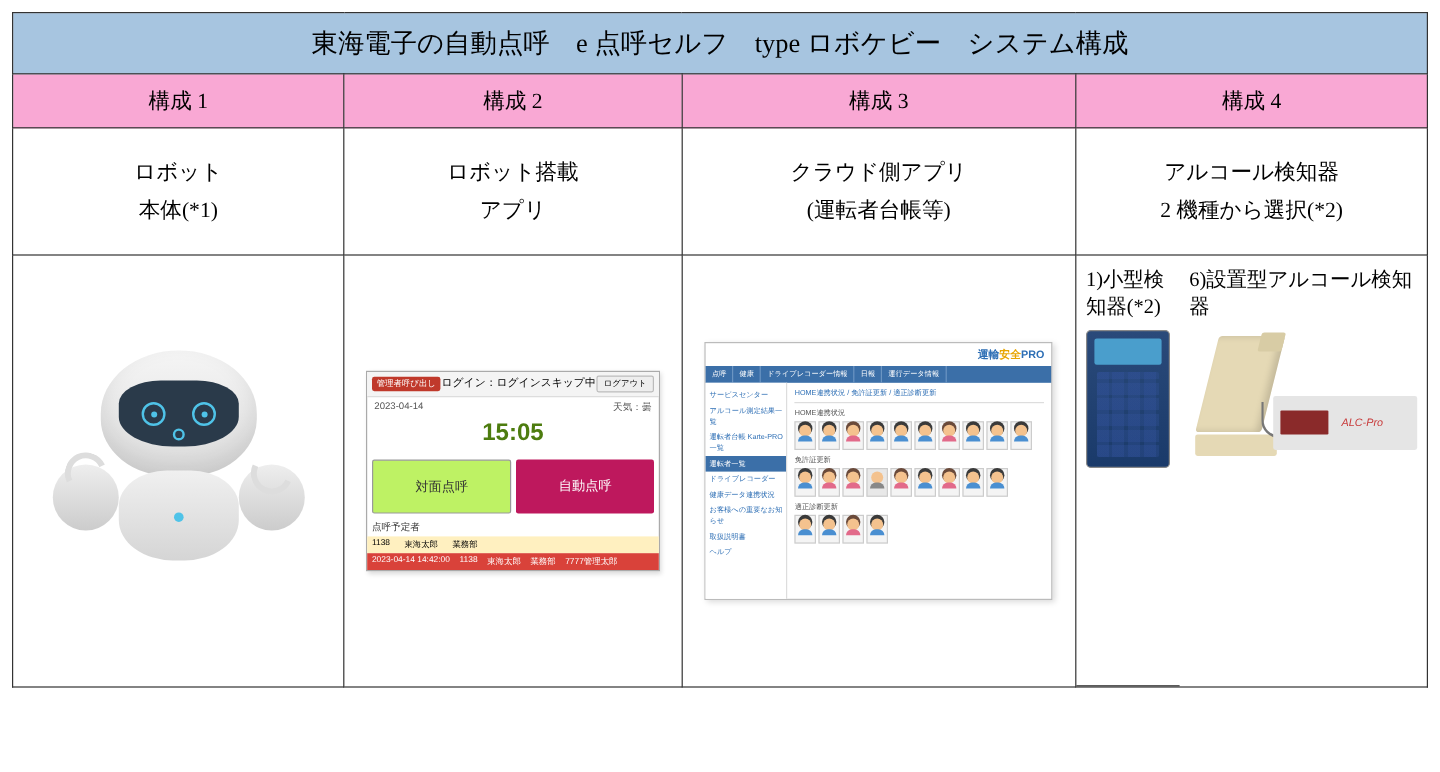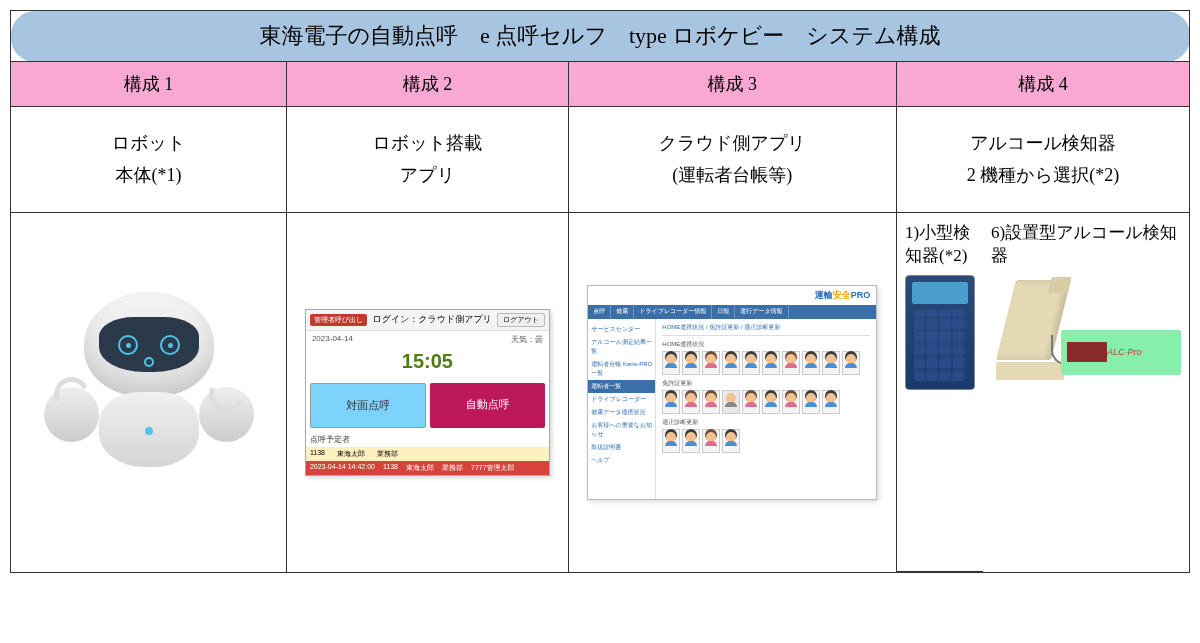--- a/index.html
+++ b/index.html
@@ -17,21 +17,20 @@
       border: 1px solid #333;
       text-align: center;
       vertical-align: middle;
       padding: 10px 8px;
     }
     .title-row {
       background: #a7c5e0;
       font-size: 22px;
       font-weight: normal;
       padding: 16px 0;
-      border-radius: 24px;
     }
     .header-row {
       background: #f9a8d4;
       font-size: 18px;
       padding: 10px 0;
     }
     .desc-row td {
       font-size: 18px;
       line-height: 1.8;
       padding: 20px 8px;
@@ -127,21 +126,21 @@
     }
     .app-badge { background:#c0392b; color:#fff; padding:1px 4px; font-size:7px; border-radius:2px;}
     .app-login { font-size:9px; }
     .app-logout { background:#eee; border:1px solid #bbb; padding:1px 5px; font-size:7px; border-radius:2px;}
     .app-mid {
       display:flex; justify-content:space-between; padding:3px 6px; font-size:8px; color:#555;
     }
     .app-time { font-size:20px; font-weight:bold; color:#4d7c0f; text-align:center; padding:2px 0 6px;}
     .app-btns { display:flex; gap:4px; padding:4px;}
     .app-btn { flex:1; padding:14px 4px; text-align:center; font-size:11px; border-radius:2px;}
-    .app-btn.w { background:#7dd3fc; border:1px solid #999; color:#333;}
+    .app-btn.w { background:#bef264; border:1px solid #999; color:#333;}
     .app-btn.b { background:#be185d; color:#fff;}
     .app-sched-label { font-size:8px; text-align:left; padding:2px 4px; color:#333;}
     .app-sched { background:#fff0c0; font-size:7px; text-align:left; padding:2px 4px; display:flex; gap:12px;}
     .app-sched2 { background:#d9423a; color:#fff; font-size:7px; text-align:left; padding:2px 4px; display:flex; gap:8px;}
 
     
     .cloud {
       width: 290px; height:215px;
       background:#fff; border:1px solid #bbb;
       margin:0 auto; font-family:sans-serif; font-size:6px;
@@ -204,22 +203,22 @@
     .det2-arm::after{
       content:""; position:absolute; top:-3px; left:35px; width:20px; height:16px;
       background:#d8cca5; border-radius:2px;
     }
     .det2-base{
       position:absolute; left:5px; bottom:5px; width:68px; height:18px;
       background:#e5d9b5; border-radius:2px;
     }
     .det2-display{
       position:absolute; right:0; bottom:10px; width:120px; height:45px;
-      background:#86efac; border-radius:2px; padding:6px;
-      display:flex; align-items:center; gap:0;
+      background:#e5e5e5; border-radius:2px; padding:6px;
+      display:flex; align-items:center; gap:11px;
     }
     .det2-lcd{ width:40px; height:20px; background:#8a2a2a; border-radius:1px;}
     .det2-txt{ color:#c83a3a; font-size:9px; font-style:italic; font-family:sans-serif;}
     .det2-tube{
       position:absolute; bottom:20px; left:60px; width:35px; height:30px;
       border: 2px solid #777; border-top:none; border-right:none;
       border-radius: 0 0 0 15px;
     }
   </style>
 </head>
@@ -266,21 +265,21 @@
         </div>
         <div class="robot-arm l"></div>
         <div class="robot-arm r"></div>
         <div class="robot-body"></div>
       </div>
     </td>
     <td>
       <div class="app">
         <div class="app-top">
           <span class="app-badge">管理者呼び出し</span>
-          <span class="app-login">ログイン：クラウド側アプリ</span>
+          <span class="app-login">ログイン：ログインスキップ中</span>
           <span class="app-logout">ログアウト</span>
         </div>
         <div class="app-mid">
           <span>2023-04-14</span>
           <span>天気：曇</span>
         </div>
         <div class="app-time">15:05</div>
         <div class="app-btns">
           <div class="app-btn w">対面点呼</div>
           <div class="app-btn b">自動点呼</div>

